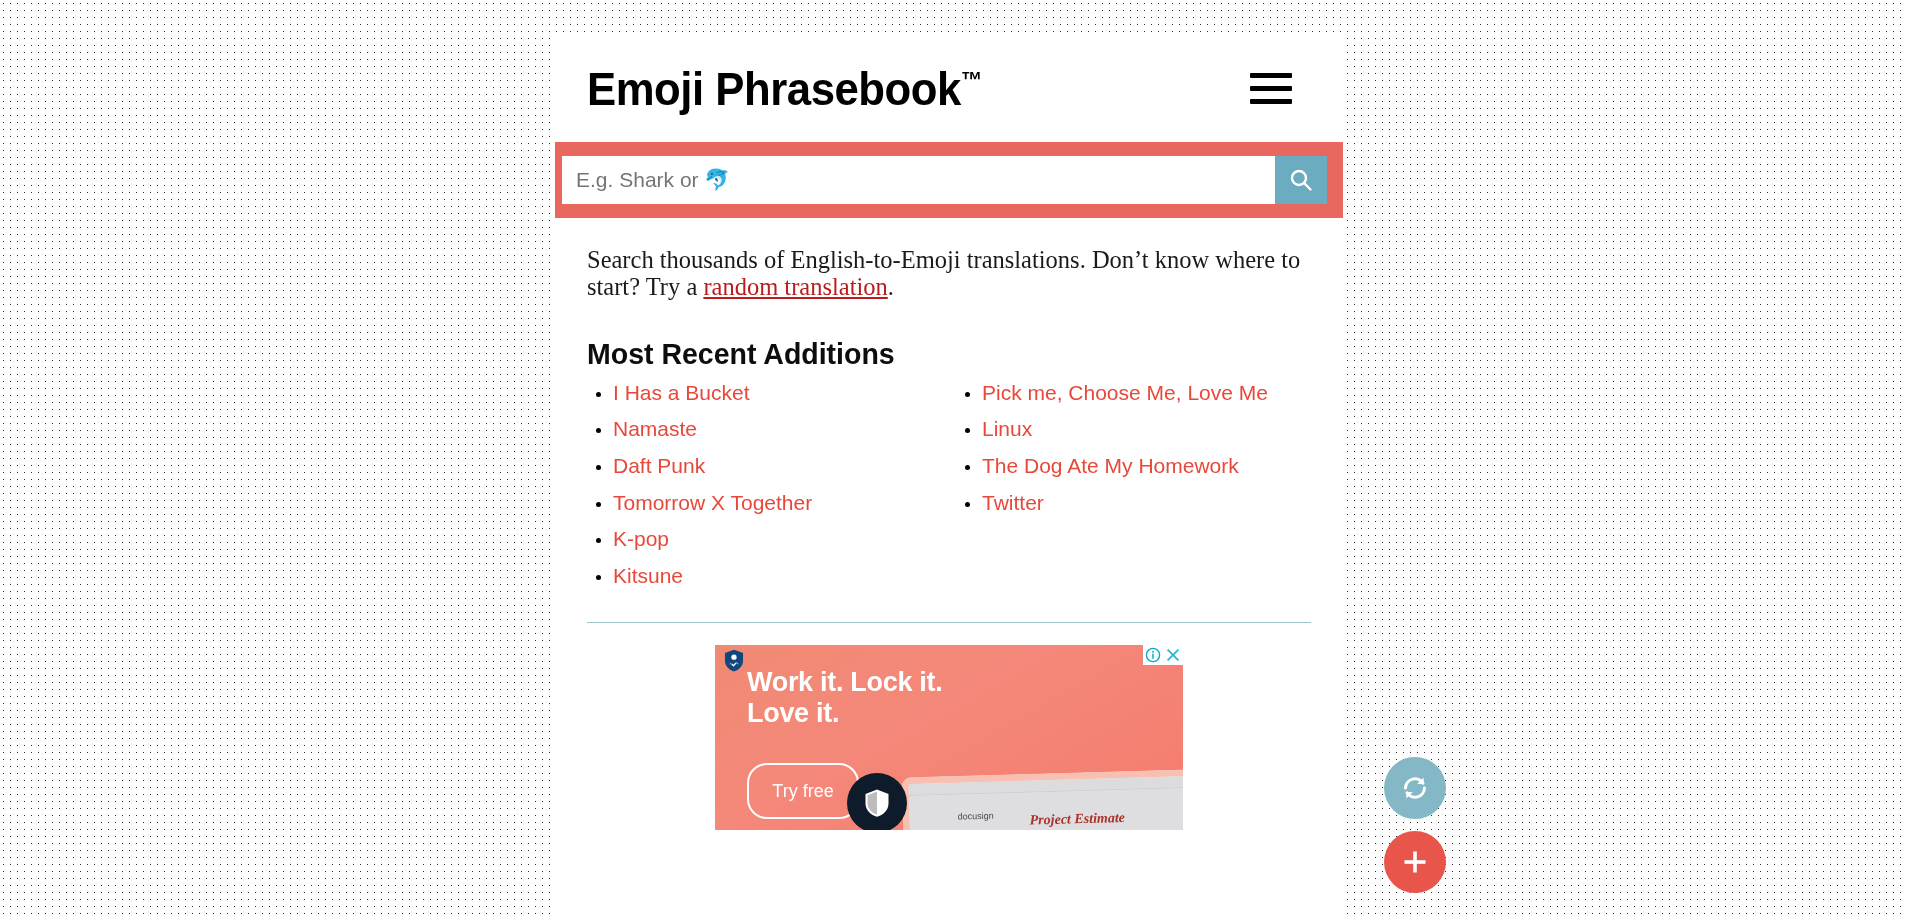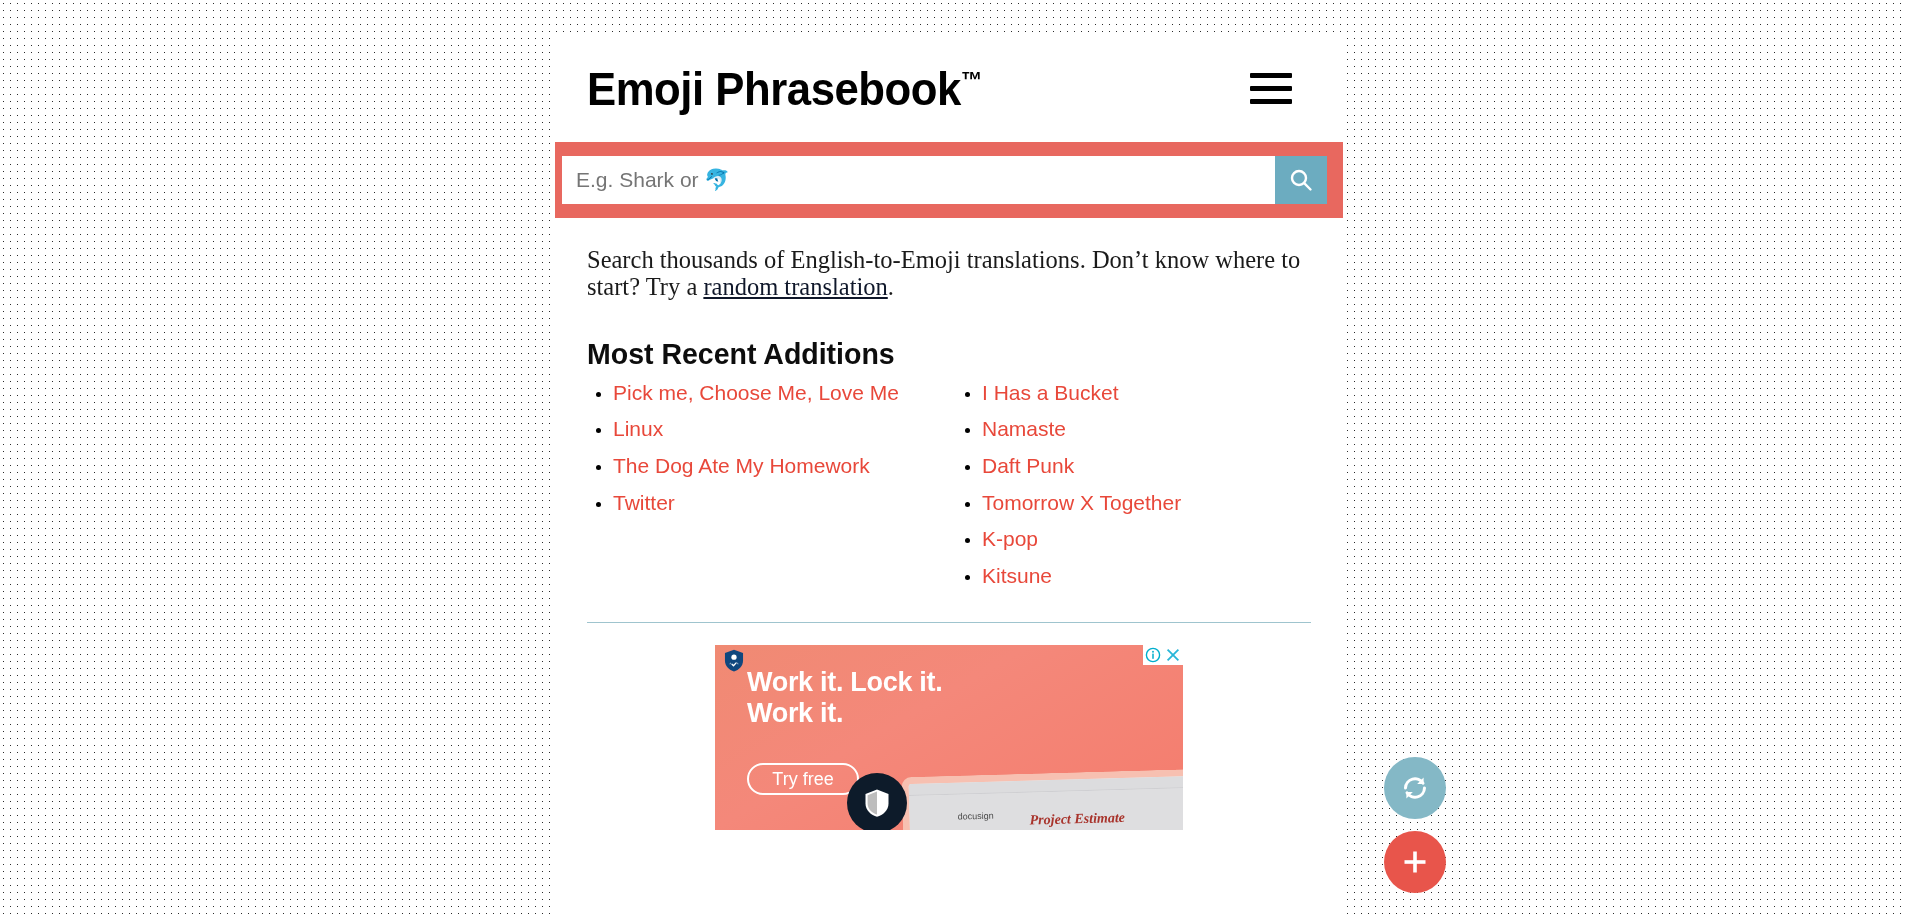--- a/index.html
+++ b/index.html
@@ -118,21 +118,21 @@
 
   
   .intro {
     font-family: "Liberation Serif", serif;
     font-size: 24.5px;
     line-height: 1.12;
     color: #1a1a1a;
     margin: 28px 30px 0 32px;
   }
   .intro a {
-    color: #0f172a;
+    color: #b91c1c;
   }
 
   
   .section-title {
     font-family: "Liberation Sans Narrow", "Liberation Sans", sans-serif;
     font-size: 30px;
     font-weight: 700;
     color: #0d0d0d;
     margin: 36px 0 10px 32px;
     transform: scaleX(0.95);
@@ -216,21 +216,21 @@
     font-weight: 700;
     color: #ffffff;
     line-height: 1.15;
     letter-spacing: -0.3px;
   }
   .ad-cta {
     position: absolute;
     left: 32px;
     top: 118px;
     width: 112px;
-    height: 32px;
+    height: 56px;
     border: 2.5px solid #ffffff;
     border-radius: 20px;
     color: #ffffff;
     font-size: 18px;
     display: flex;
     align-items: center;
     justify-content: center;
     cursor: pointer;
     box-sizing: border-box;
     background: transparent;
@@ -337,34 +337,34 @@
       </svg>
     </button>
   </form>
 
   <p class="intro"><span>Search thousands of English-to-Emoji translations. Don’t know where to start? Try a </span><a href="#">random translation</a><span>.</span></p>
 
   <h2 class="section-title">Most Recent Additions</h2>
   <div class="recent-columns">
     <div class="recent-col">
       <ul>
-        <li><a href="#">Pick me, Choose Me, Love Me</a></li>
-        <li><a href="#">Linux</a></li>
-        <li><a href="#">The Dog Ate My Homework</a></li>
-        <li><a href="#">Twitter</a></li>
-      </ul>
-    </div>
-    <div class="recent-col">
-      <ul>
         <li><a href="#">I Has a Bucket</a></li>
         <li><a href="#">Namaste</a></li>
         <li><a href="#">Daft Punk</a></li>
         <li><a href="#">Tomorrow X Together</a></li>
         <li><a href="#">K-pop</a></li>
         <li><a href="#">Kitsune</a></li>
+      </ul>
+    </div>
+    <div class="recent-col">
+      <ul>
+        <li><a href="#">Pick me, Choose Me, Love Me</a></li>
+        <li><a href="#">Linux</a></li>
+        <li><a href="#">The Dog Ate My Homework</a></li>
+        <li><a href="#">Twitter</a></li>
       </ul>
     </div>
   </div>
 
   <hr class="divider">
 
   <div class="ad-wrap">
     <div class="ad">
 
       <svg class="ad-shield" viewBox="0 0 24 28">
@@ -386,21 +386,21 @@
         <div class="ad-badge">
           <svg width="16" height="16" viewBox="0 0 16 16" aria-hidden="true">
             <line x1="2.6" y1="2.6" x2="13.4" y2="13.4" stroke="#29b6d8" stroke-width="1.8"></line>
             <line x1="13.4" y1="2.6" x2="2.6" y2="13.4" stroke="#29b6d8" stroke-width="1.8"></line>
           </svg>
         </div>
       </div>
 
       <div class="ad-headline">
         <div>Work it. Lock it.</div>
-        <div>Work it.</div>
+        <div>Love it.</div>
       </div>
 
       <div class="ad-cta">Try free</div>
 
       <div class="ad-laptop">
         <div class="ad-laptop-bar"></div>
         <div class="ad-laptop-body">
           <div class="ad-doc-logo">docusign</div>
           <div class="ad-doc-title">Project Estimate</div>
         </div>

